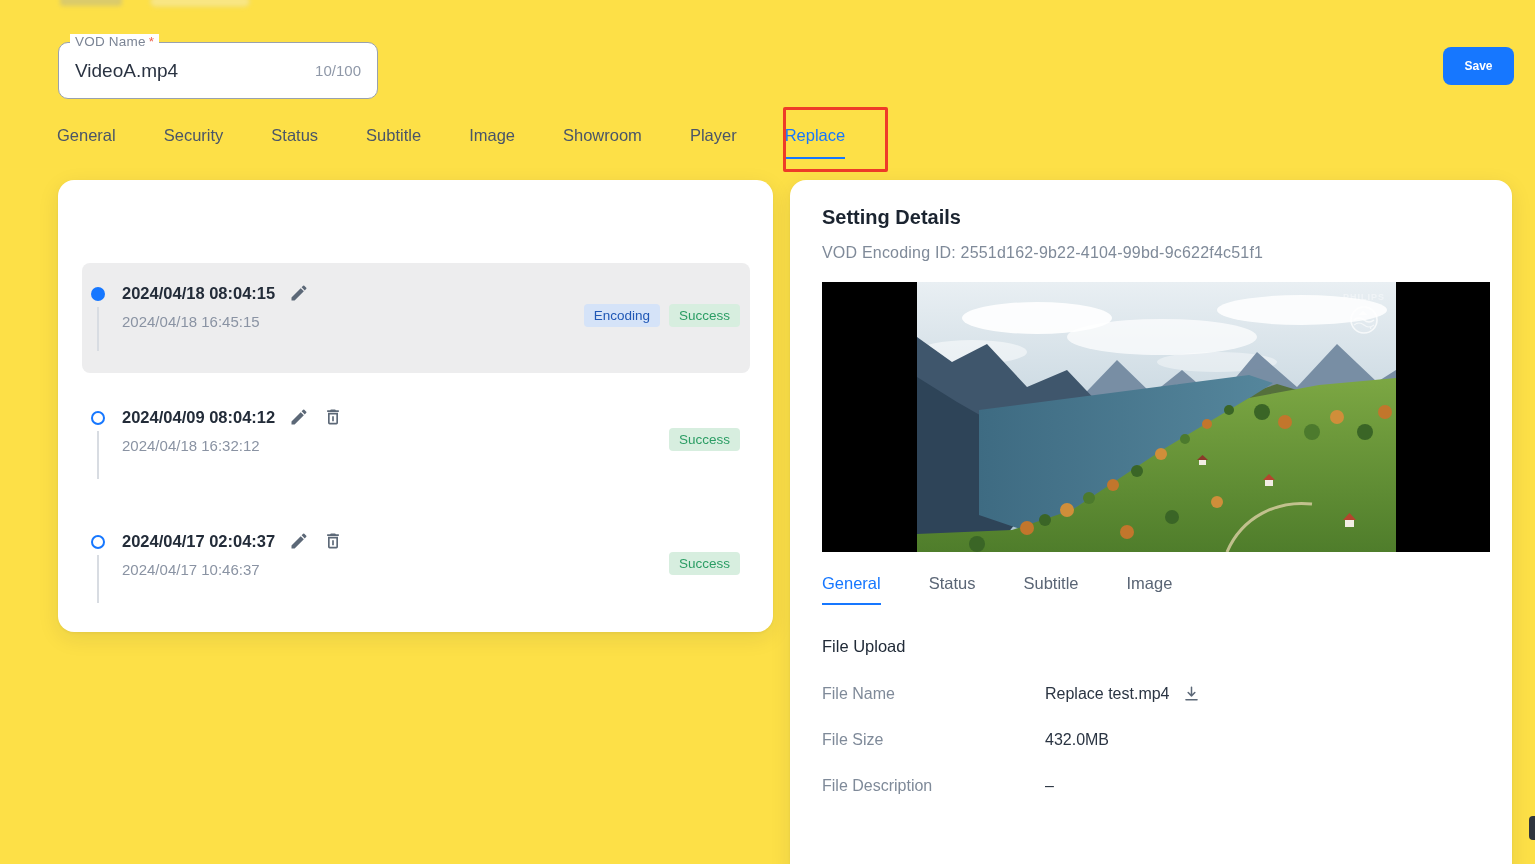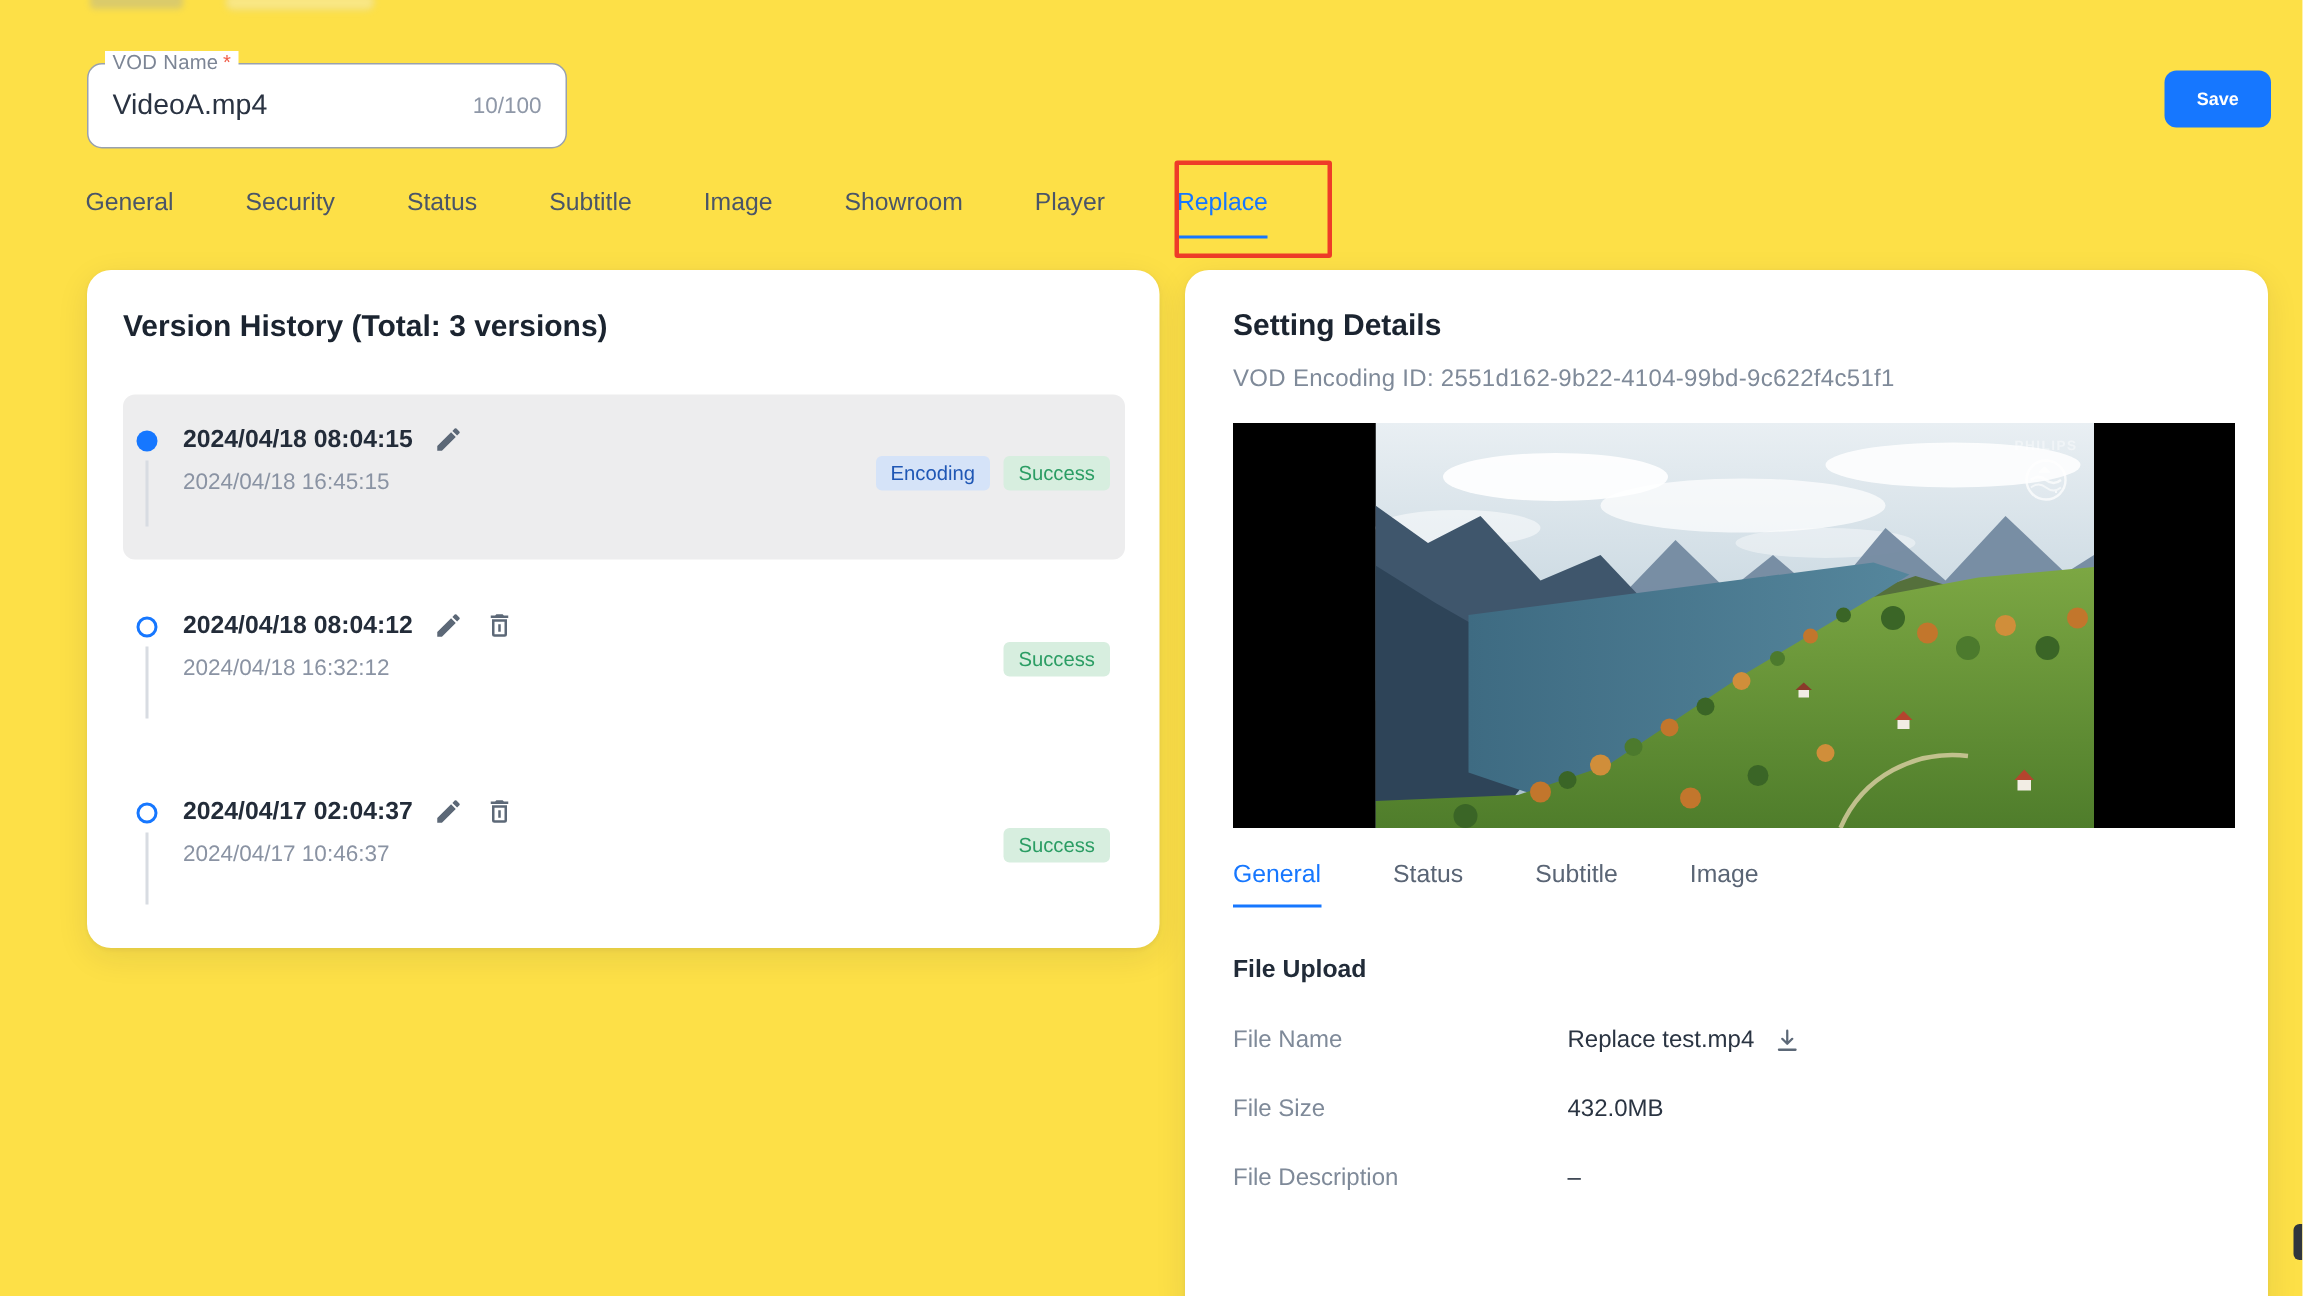--- a/index.html
+++ b/index.html
@@ -69,21 +69,21 @@
   .photo { position:absolute; left:95px; top:0; width:479px; height:270px; }
   .photo svg { width:100%; height:100%; display:block; }
   .watermark { position:absolute; left:512px; top:10px; width:60px; text-align:center; opacity:.75; }
   .wm-text { font-size:9px; letter-spacing:1px; color:#fff; opacity:.55; font-weight:700; }
   .wm-circle { width:32px; height:32px; margin-top:2px; }
 
   .detail-tabs { margin-top:22px; display:flex; gap:48px; }
   .dtab { font-size:16.5px; color:#5a6575; padding-bottom:12px; cursor:pointer; }
   .dtab.active { color:#1677ff; border-bottom:2.5px solid #1677ff; padding-bottom:9.5px; }
 
-  .sec-heading { margin-top:32px; font-size:16.5px; font-weight:700; color:#212b38; }
+  .sec-heading { margin-top:32px; font-size:16.5px; font-weight:400; color:#212b38; }
   .drow { margin-top:28px; display:flex; align-items:center; font-size:16px; }
   .dlabel { width:223px; color:#7f8a99; flex:none; }
   .dvalue { color:#2a3442; display:flex; align-items:center; gap:12px; }
   .dl-icon { width:19px; height:19px; display:inline-flex; cursor:pointer; }
 
   
   .edge-sliver { position:absolute; right:0; top:816px; width:6px; height:24px;
     background:#2f353d; border-radius:4px 0 0 4px; cursor:pointer; }
 </style>
 </head>
@@ -108,21 +108,20 @@
     <div class="mtab">Status</div>
     <div class="mtab">Subtitle</div>
     <div class="mtab">Image</div>
     <div class="mtab">Showroom</div>
     <div class="mtab">Player</div>
     <div class="mtab active">Replace</div>
   </div>
   <div class="red-box"></div>
 
   <section class="card left-card">
-    <h2 class="card-title">Version History (Total: 3 versions)</h2>
 
     <div class="vitem selected" style="top:83px">
       <span class="radio filled"></span>
       <span class="tline"></span>
       <div class="vrow1">
         <span class="vtitle">2024/04/18 08:04:15</span>
         <span class="icon-btn">
             <svg viewBox="0 0 24 24">
               <path fill="#5c6877" d="M3 17.25V21h3.75L17.81 9.94l-3.75-3.75L3 17.25zM20.71 7.04a1 1 0 0 0 0-1.41l-2.34-2.34a1 1 0 0 0-1.41 0l-1.83 1.83 3.75 3.75 1.83-1.83z"></path>
             </svg>
@@ -132,21 +131,21 @@
       <div class="badges">
         <span class="badge current">Encoding</span>
         <span class="badge success">Success</span>
       </div>
     </div>
 
     <div class="vitem" style="top:207px">
       <span class="radio outline"></span>
       <span class="tline"></span>
       <div class="vrow1">
-        <span class="vtitle">2024/04/18 08:04:12</span>
+        <span class="vtitle">2024/04/09 08:04:12</span>
         <span class="icon-btn">
             <svg viewBox="0 0 24 24">
               <path fill="#5c6877" d="M3 17.25V21h3.75L17.81 9.94l-3.75-3.75L3 17.25zM20.71 7.04a1 1 0 0 0 0-1.41l-2.34-2.34a1 1 0 0 0-1.41 0l-1.83 1.83 3.75 3.75 1.83-1.83z"></path>
             </svg>
           </span>
         <span class="icon-btn">
             <svg viewBox="0 0 24 24">
               <path fill="#5c6877" d="M16 9v10H8V9h8m-1.5-6h-5l-1 1H5v2h14V4h-3.5l-1-1zM18 7H6v12a2 2 0 0 0 2 2h8a2 2 0 0 0 2-2V7z"></path>
               <path fill="#5c6877" d="M11 11h2v6h-2z"></path>
             </svg>

